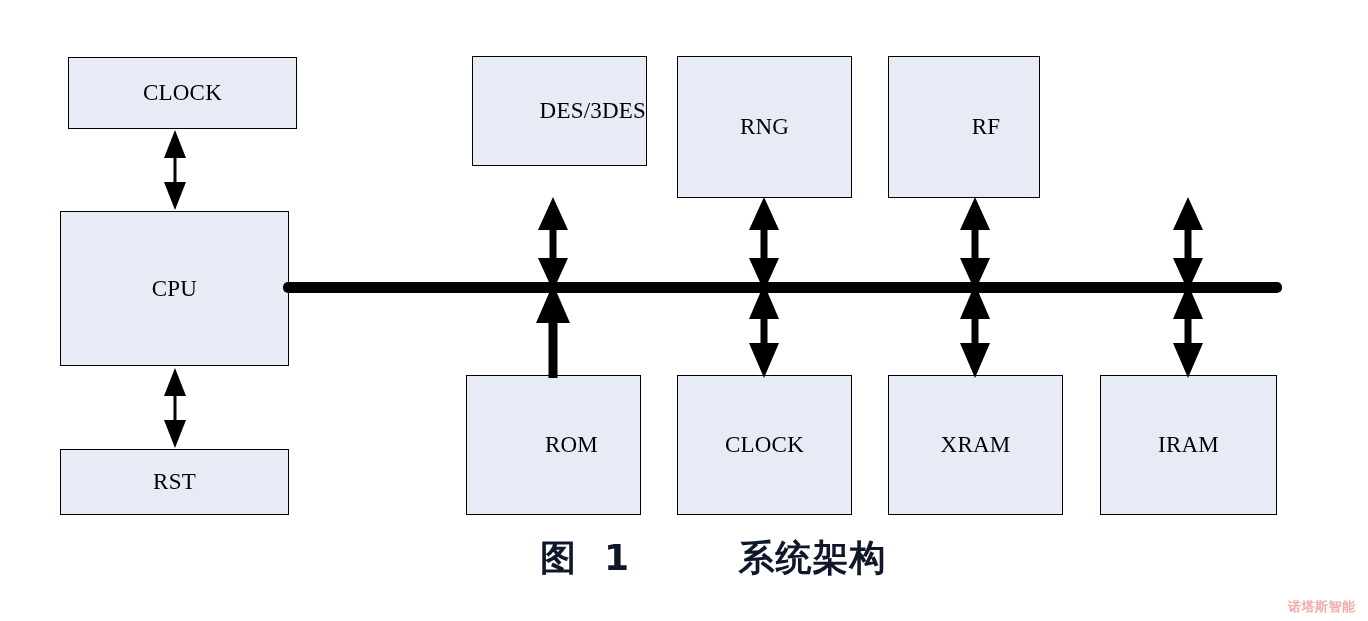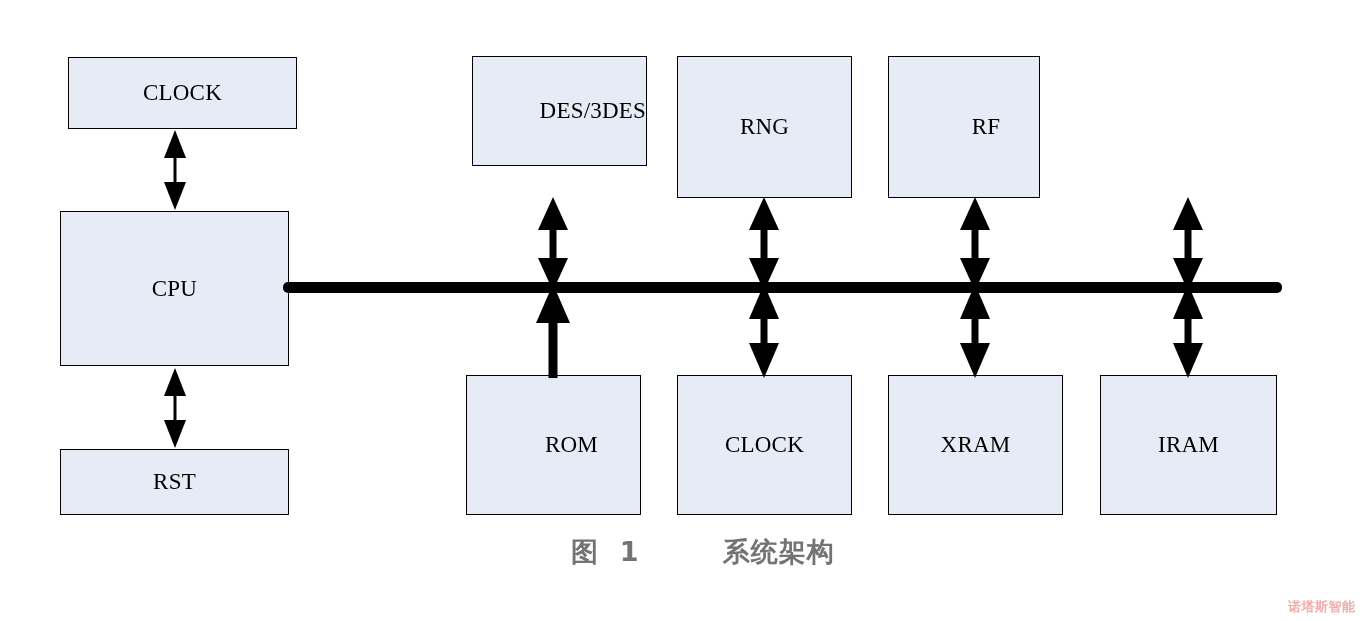--- a/index.html
+++ b/index.html
@@ -42,28 +42,27 @@
     position: absolute;
     background: #000000;
     border-radius: 5px;
   }
   .conn {
     position: absolute;
     pointer-events: none;
   }
   .caption {
     position: absolute;
-    color: #737373;
-    font-size: 27px;
+    color: #0f172a;
+    font-size: 36px;
     font-weight: 600;
     white-space: pre;
     font-family: "DejaVu Sans", "Liberation Sans", sans-serif;
     letter-spacing: 1px;
     user-select: none;
-    margin-left: 31px;
   }
   .watermark {
     position: absolute;
     color: #f0a0a0;
     font-size: 13px;
     font-weight: 700;
     letter-spacing: 0.5px;
     font-family: "DejaVu Sans", "Liberation Sans", sans-serif;
     opacity: 0.88;
     user-select: none;

